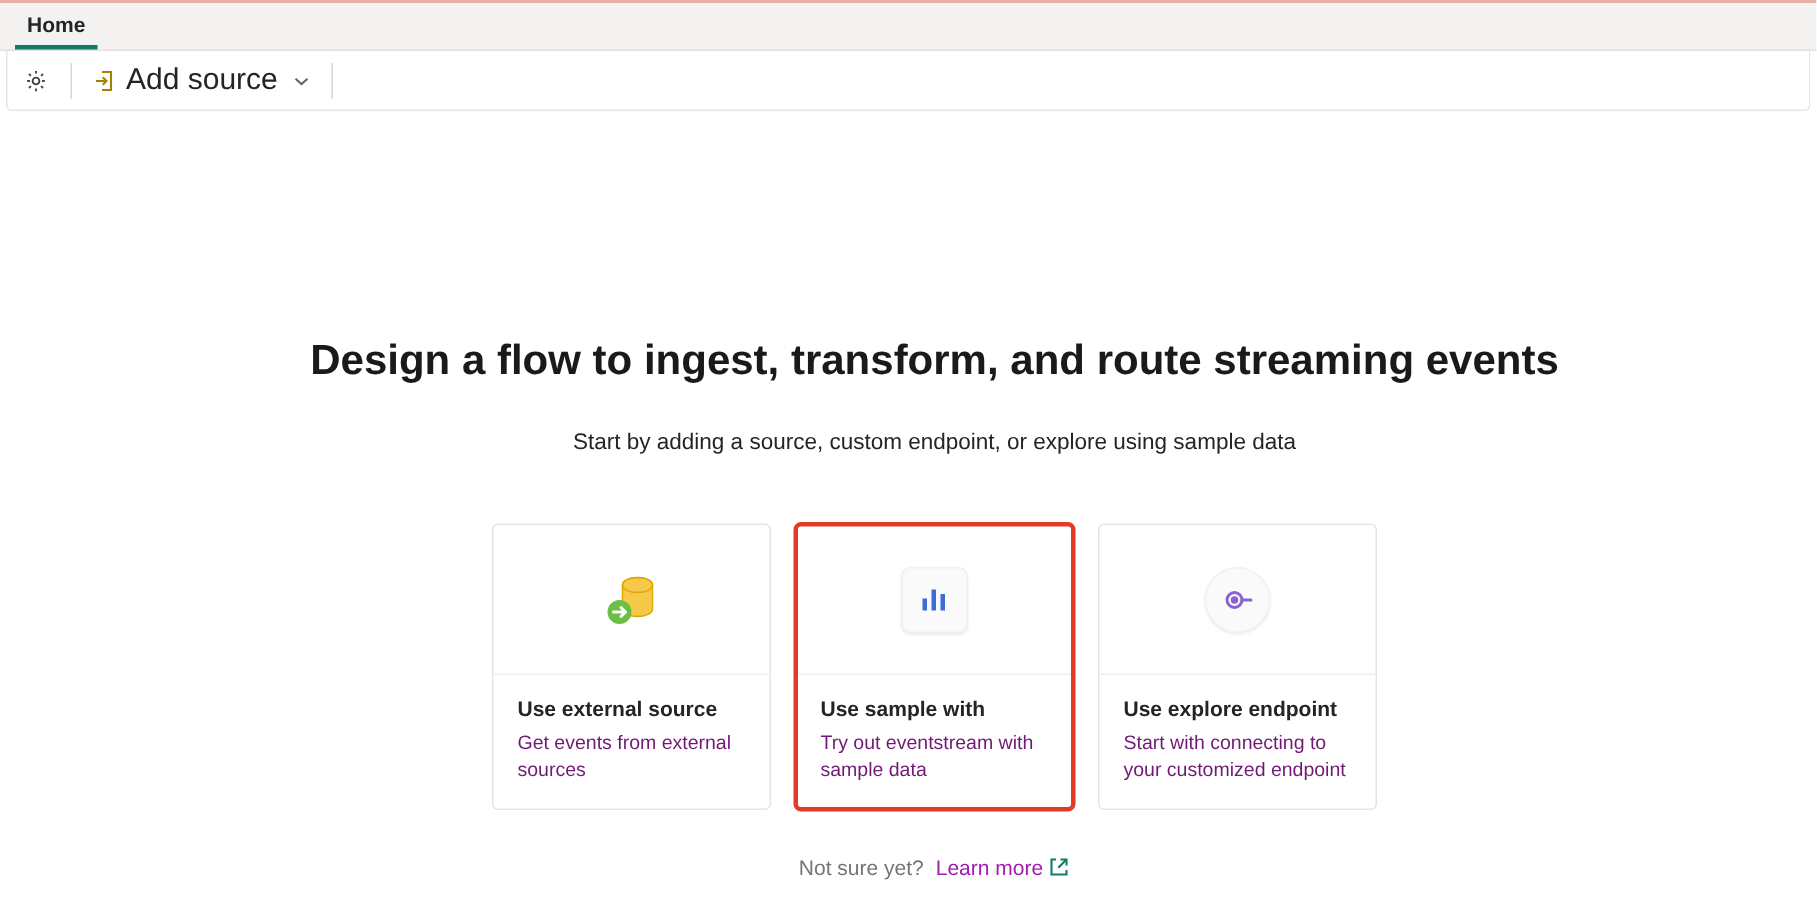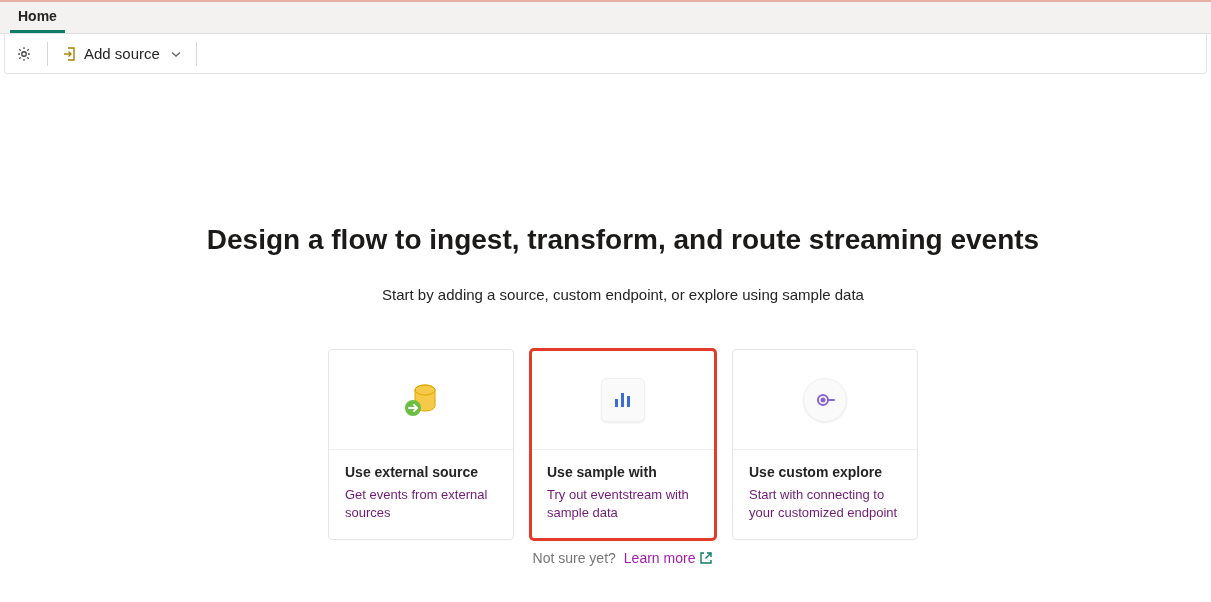--- a/index.html
+++ b/index.html
@@ -54,21 +54,21 @@
   }
   .toolbar .gear {
     width: 18px; height: 18px;
     display: flex; align-items: center; justify-content: center;
     cursor: pointer;
   }
   .toolbar .add-source {
     display: flex;
     align-items: center;
     gap: 6px;
-    font-size: 15px;
+    font-size: 20px;
     color: #242424;
     cursor: pointer;
   }
   .toolbar .add-source .arrow-in {
     width: 16px; height: 16px;
   }
   .toolbar .add-source .chevron {
     width: 12px; height: 12px;
     margin-left: 4px;
   }
@@ -144,21 +144,21 @@
     font-weight: 600;
     font-size: 14px;
     margin-bottom: 6px;
   }
   .card-desc {
     font-size: 13px;
     color: #701a75;
     line-height: 1.35;
   }
   .footer-help {
-    margin-top: 10px;
+    margin-top: 30px;
     font-size: 14px;
     display: flex;
     gap: 8px;
     justify-content: center;
     align-items: center;
   }
   .footer-help .prompt { color: #757575; }
   .footer-help .learn {
     color: #a21caf;
     text-decoration: none;
@@ -244,21 +244,21 @@
       <div class="card-icon-wrap">
         <div class="icon-circle">
           <svg width="22" height="22" viewBox="0 0 22 22" fill="none" stroke="#8a63d2" stroke-width="2">
             <circle cx="9" cy="11" r="5"></circle>
             <circle cx="9" cy="11" r="1.5" fill="#8a63d2"></circle>
             <path d="M14 11h6" stroke-linecap="round"></path>
           </svg>
         </div>
       </div>
       <div class="card-body">
-        <div class="card-title">Use custom explore</div>
+        <div class="card-title">Use explore endpoint</div>
         <div class="card-desc">Start with connecting to your customized endpoint</div>
       </div>
     </div>
 
   </div>
 
   <div class="footer-help">
     <span class="prompt">Not sure yet?</span>
     <a class="learn">
       <span>Learn more</span>

